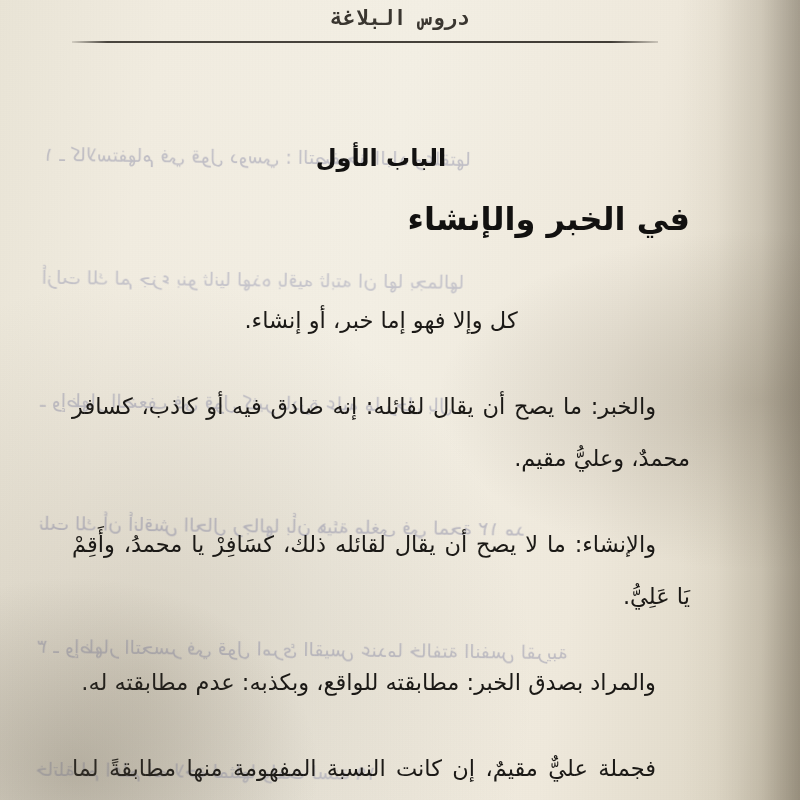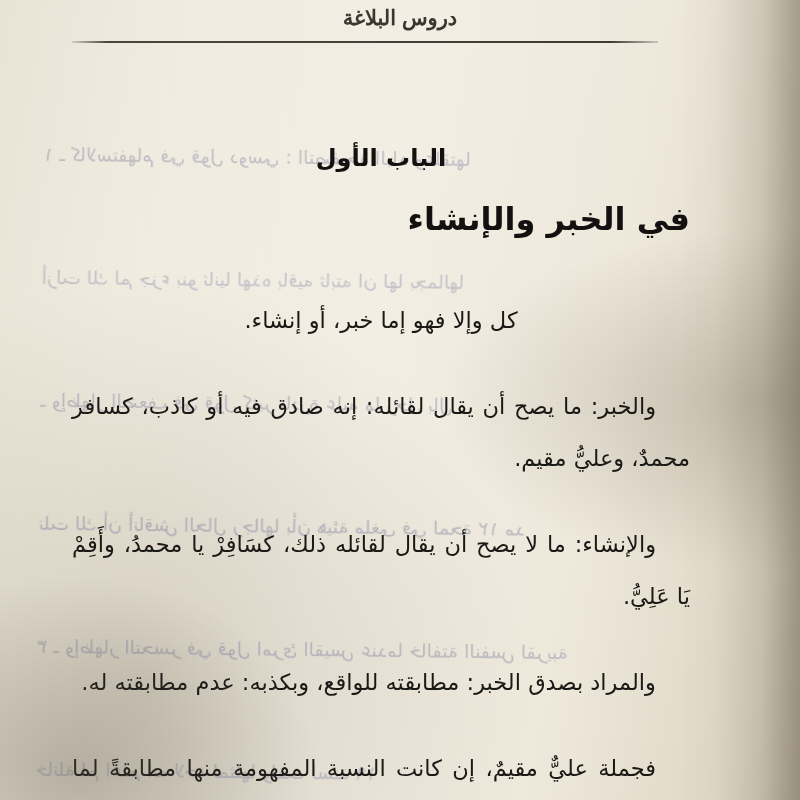--- a/index.html
+++ b/index.html
@@ -52,21 +52,21 @@
   }
 
   
   #header {
     position: absolute;
     top: 6px; left: 0; right: 0;
     text-align: center;
     direction: rtl;
   }
   #header .head-text {
-    font-family: Liberation Sans, sans-serif;
+    font-family: Liberation Mono, monospace;
     font-size: 21px;
     font-weight: 700;
     color: #3a3630;
     letter-spacing: 0.5px;
   }
   #rule {
     position: absolute;
     top: 41px;
     left: 72px;
     width: 586px;

